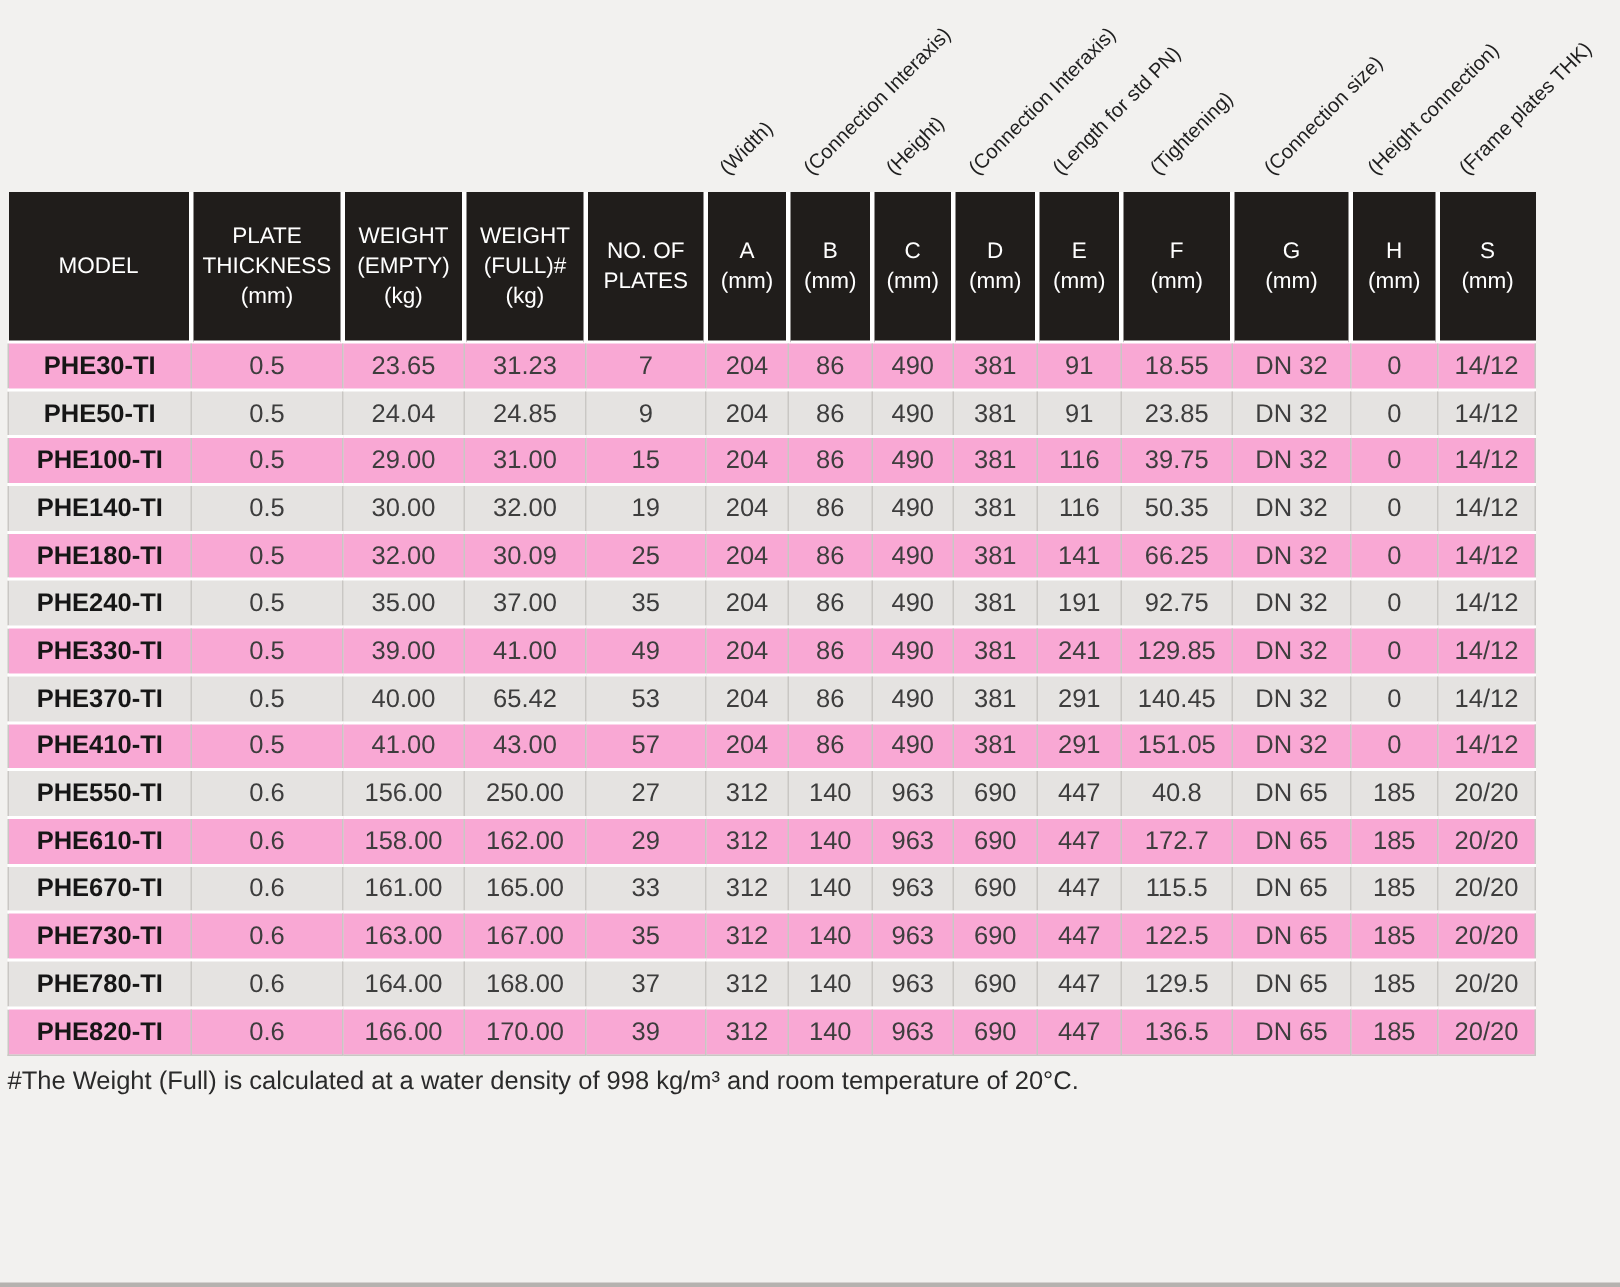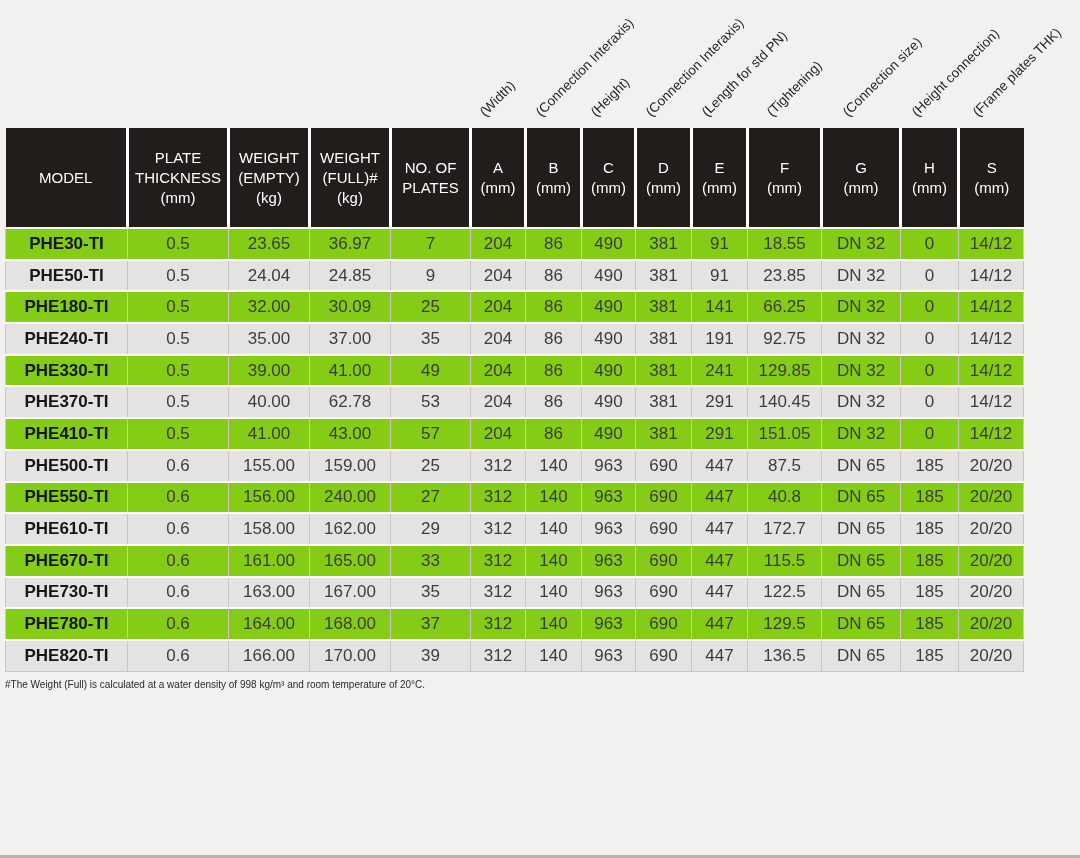--- a/index.html
+++ b/index.html
@@ -51,41 +51,41 @@
     background:var(--header-bg);
     color:var(--header-text);
     font-weight:400;
     font-size:15px;
     text-align:center;
     vertical-align:middle;
     padding:0;
   }
   table.spec th + th{border-left:3px solid #ffffff;}
   table.spec th span{display:block;line-height:20px;}
-  table.spec tbody tr{height:31.7px;background:#84cc16;}
+  table.spec tbody tr{height:31.7px;background:#f9a8d4;}
   table.spec tbody tr:nth-child(even){background:var(--alt-row-bg);}
   table.spec td{
     padding:0;
     text-align:center;
     vertical-align:middle;
     font-size:17px;
     color:var(--cell-text);
     border-top:2px solid #ffffff;
     border-right:1px solid var(--grid-line);
   }
   table.spec td:first-child{
     border-left:1px solid var(--grid-line);
     font-weight:700;
     color:var(--model-text);
   }
   table.spec tbody tr:last-child td{border-bottom:1px solid var(--grid-line);}
   
   .footnote{
     margin:7px 0 0 5px;
-    font-size:10px;
+    font-size:17px;
     color:#2a2a2a;
   }
   .bottom-edge{
     position:absolute;left:0;bottom:0;
     width:1080px;height:3px;
     background:#b5b2af;
   }
 </style>
 </head>
 <body>
@@ -180,21 +180,21 @@
             <span>S</span>
             <span>(mm)</span>
           </th>
         </tr>
       </thead>
     <tbody id="specBody">
         <tr>
           <td>PHE30-TI</td>
           <td>0.5</td>
           <td>23.65</td>
-          <td>36.97</td>
+          <td>31.23</td>
           <td>7</td>
           <td>204</td>
           <td>86</td>
           <td>490</td>
           <td>381</td>
           <td>91</td>
           <td>18.55</td>
           <td>DN 32</td>
           <td>0</td>
           <td>14/12</td>
@@ -209,20 +209,52 @@
           <td>86</td>
           <td>490</td>
           <td>381</td>
           <td>91</td>
           <td>23.85</td>
           <td>DN 32</td>
           <td>0</td>
           <td>14/12</td>
         </tr>
         <tr>
+          <td>PHE100-TI</td>
+          <td>0.5</td>
+          <td>29.00</td>
+          <td>31.00</td>
+          <td>15</td>
+          <td>204</td>
+          <td>86</td>
+          <td>490</td>
+          <td>381</td>
+          <td>116</td>
+          <td>39.75</td>
+          <td>DN 32</td>
+          <td>0</td>
+          <td>14/12</td>
+        </tr>
+        <tr>
+          <td>PHE140-TI</td>
+          <td>0.5</td>
+          <td>30.00</td>
+          <td>32.00</td>
+          <td>19</td>
+          <td>204</td>
+          <td>86</td>
+          <td>490</td>
+          <td>381</td>
+          <td>116</td>
+          <td>50.35</td>
+          <td>DN 32</td>
+          <td>0</td>
+          <td>14/12</td>
+        </tr>
+        <tr>
           <td>PHE180-TI</td>
           <td>0.5</td>
           <td>32.00</td>
           <td>30.09</td>
           <td>25</td>
           <td>204</td>
           <td>86</td>
           <td>490</td>
           <td>381</td>
           <td>141</td>
@@ -260,21 +292,21 @@
           <td>241</td>
           <td>129.85</td>
           <td>DN 32</td>
           <td>0</td>
           <td>14/12</td>
         </tr>
         <tr>
           <td>PHE370-TI</td>
           <td>0.5</td>
           <td>40.00</td>
-          <td>62.78</td>
+          <td>65.42</td>
           <td>53</td>
           <td>204</td>
           <td>86</td>
           <td>490</td>
           <td>381</td>
           <td>291</td>
           <td>140.45</td>
           <td>DN 32</td>
           <td>0</td>
           <td>14/12</td>
@@ -289,40 +321,24 @@
           <td>86</td>
           <td>490</td>
           <td>381</td>
           <td>291</td>
           <td>151.05</td>
           <td>DN 32</td>
           <td>0</td>
           <td>14/12</td>
         </tr>
         <tr>
-          <td>PHE500-TI</td>
-          <td>0.6</td>
-          <td>155.00</td>
-          <td>159.00</td>
-          <td>25</td>
-          <td>312</td>
-          <td>140</td>
-          <td>963</td>
-          <td>690</td>
-          <td>447</td>
-          <td>87.5</td>
-          <td>DN 65</td>
-          <td>185</td>
-          <td>20/20</td>
-        </tr>
-        <tr>
           <td>PHE550-TI</td>
           <td>0.6</td>
           <td>156.00</td>
-          <td>240.00</td>
+          <td>250.00</td>
           <td>27</td>
           <td>312</td>
           <td>140</td>
           <td>963</td>
           <td>690</td>
           <td>447</td>
           <td>40.8</td>
           <td>DN 65</td>
           <td>185</td>
           <td>20/20</td>

